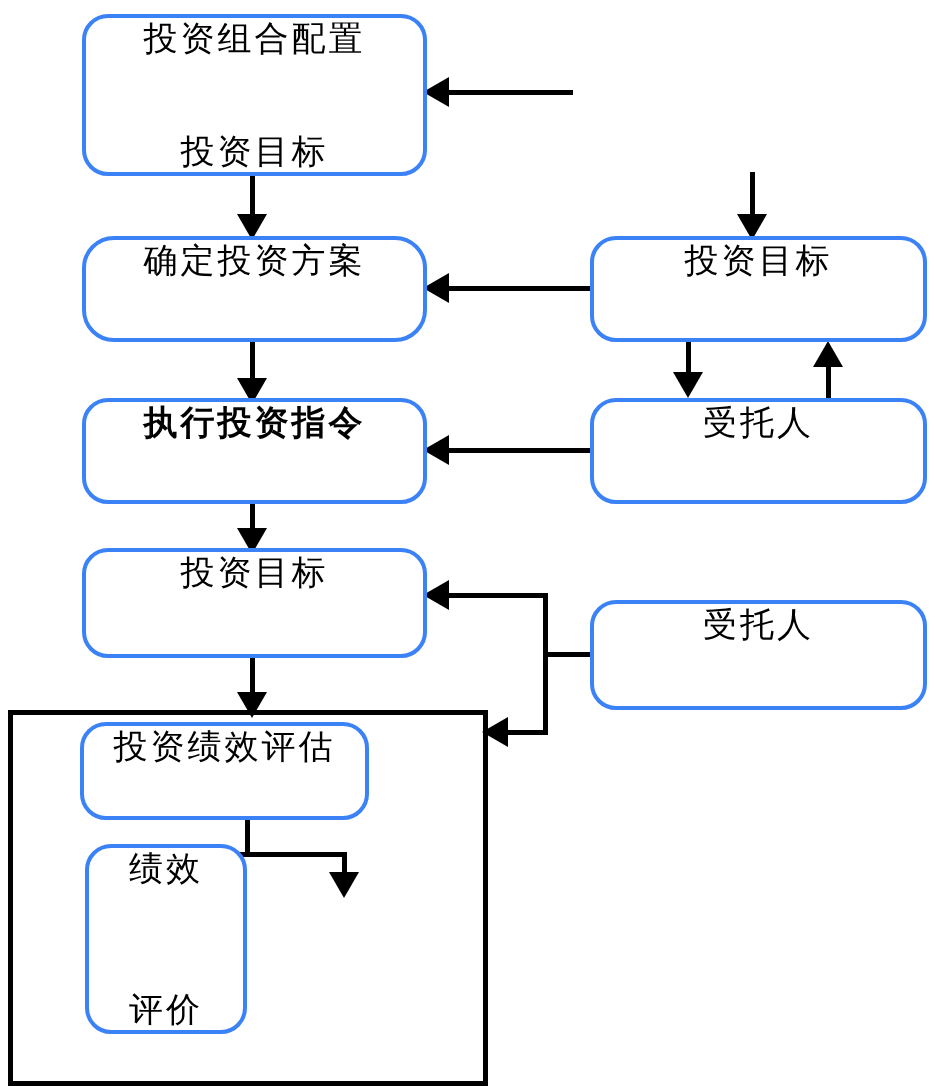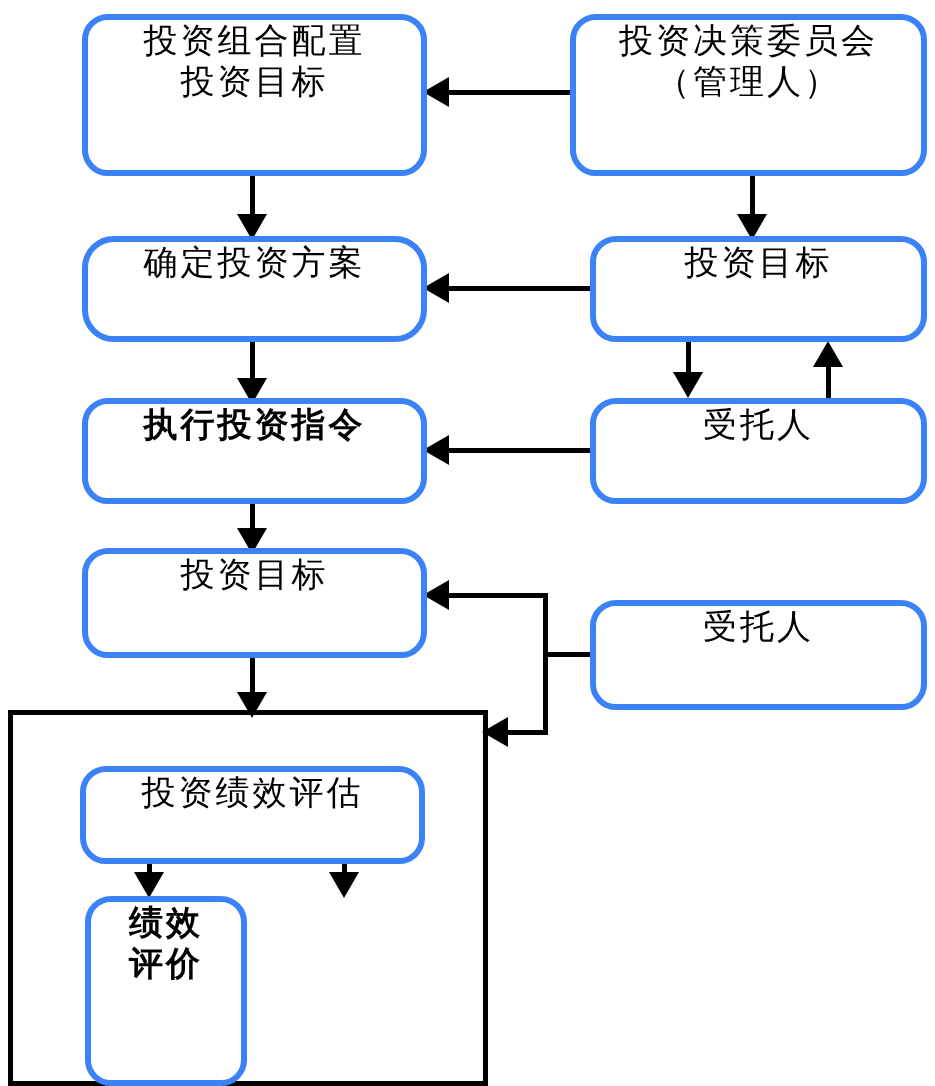--- a/index.html
+++ b/index.html
@@ -15,27 +15,27 @@
     position: relative;
     width: 935px;
     height: 1086px;
     background: #ffffff;
     overflow: hidden;
   }
   
   .node {
     position: absolute;
     box-sizing: border-box;
-    border: 6px solid #3b82f6;
+    border: 4px solid #3b82f6;
     border-radius: 26px;
     background: #ffffff;
     display: flex;
     flex-direction: column;
     align-items: center;
-    justify-content: flex-start;
+    justify-content: space-between;
     text-align: center;
     color: #000000;
     font-family: "DejaVu Sans", "Liberation Sans", sans-serif;
     font-size: 34px;
     line-height: 1.22;
     letter-spacing: 3px;
     z-index: 5;
   }
   .node .line2 { }
 
@@ -86,24 +86,20 @@
 
 <div id="canvas">
 
   <div class="group-rect" style="left:8px; top:710px; width:480px; height:376px;"></div>
 
   <div class="node" style="left:82px; top:14px; width:345px; height:162px;">
     <span class="line1">投资组合配置</span>
     <span class="line2">投资目标</span>
   </div>
 
-  <div class="node" style="left:570px; top:14px; width:357px; height:162px;">
-    <span class="line1">投资决策委员会</span>
-    <span class="line2">（管理人）</span>
-  </div>
 
   <div class="node" style="left:82px; top:236px; width:345px; height:106px;border-radius:32px;">
     <span class="line1">确定投资方案</span>
   </div>
 
   <div class="node" style="left:590px; top:236px; width:337px; height:106px;">
     <span class="line1">投资目标</span>
   </div>
 
   <div class="node" style="left:82px; top:398px; width:345px; height:106px;font-weight:bold;">
@@ -115,25 +111,25 @@
   </div>
 
   <div class="node" style="left:82px; top:548px; width:345px; height:110px;">
     <span class="line1">投资目标</span>
   </div>
 
   <div class="node" style="left:590px; top:600px; width:337px; height:110px;">
     <span class="line1">受托人</span>
   </div>
 
-  <div class="node" style="left:80px; top:722px; width:345px; height:98px;margin-top:44px;">
+  <div class="node" style="left:80px; top:722px; width:289px; height:98px;">
     <span class="line1">投资绩效评估</span>
   </div>
 
-  <div class="node" style="left:85px; top:896px; width:162px; height:190px;font-weight:bold;">
+  <div class="node" style="left:85px; top:844px; width:162px; height:190px;">
     <span class="line1">绩效</span>
     <span class="line2">评价</span>
   </div>
 
 
   <div class="conn conn-h" style="left:449px; top:90px; width:124px;"></div>
   <div class="arrow arrow-left" style="left:423px; top:77px;"></div>
 
   <div class="conn conn-v" style="left:250px; top:172px; width:5px; height:46px;"></div>
   <div class="arrow arrow-down" style="left:237px; top:214px;"></div>

